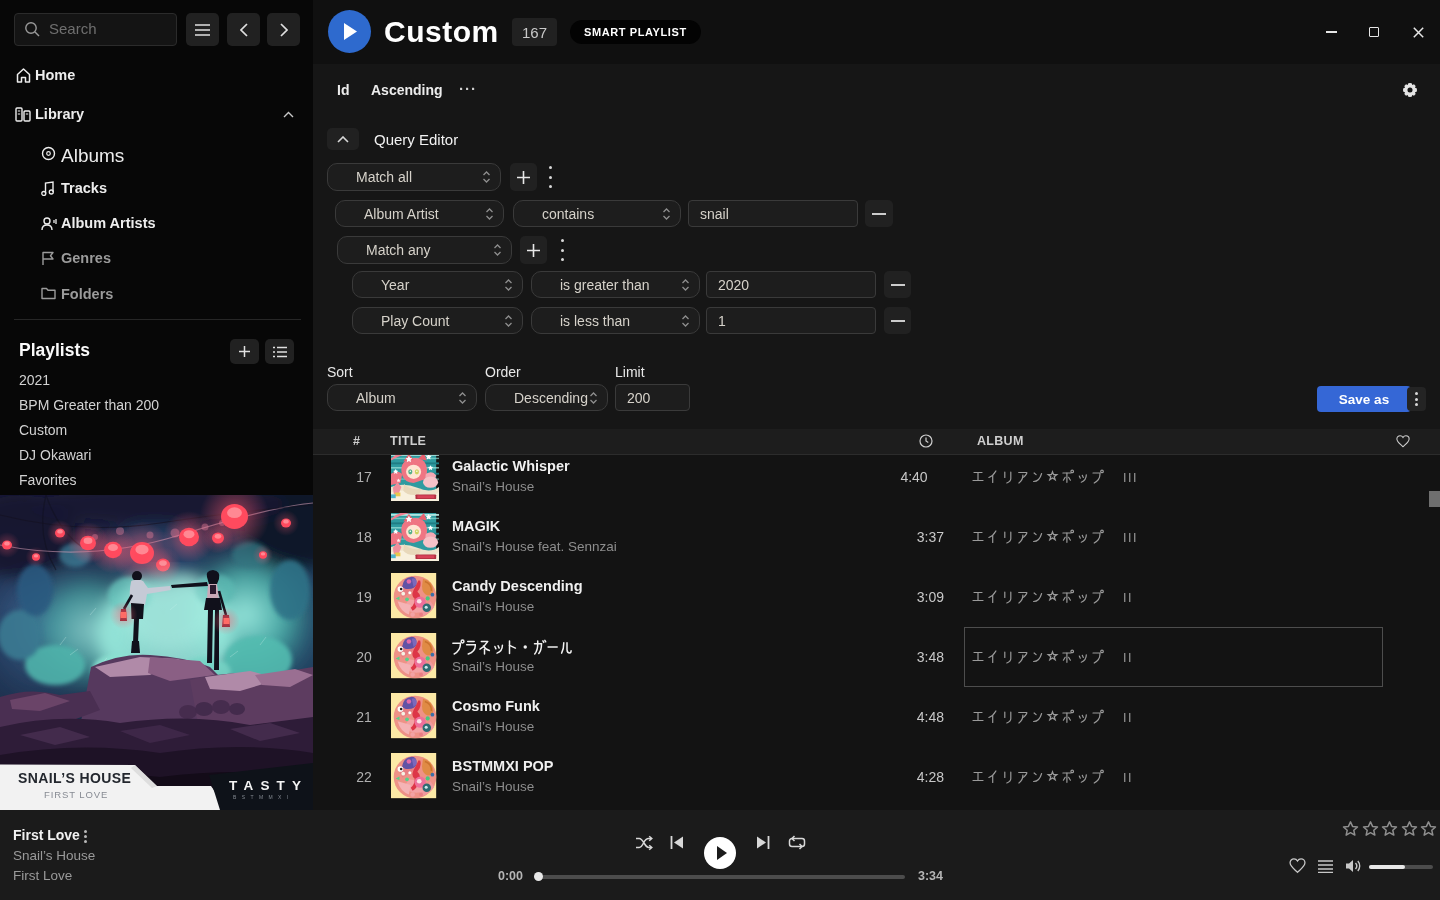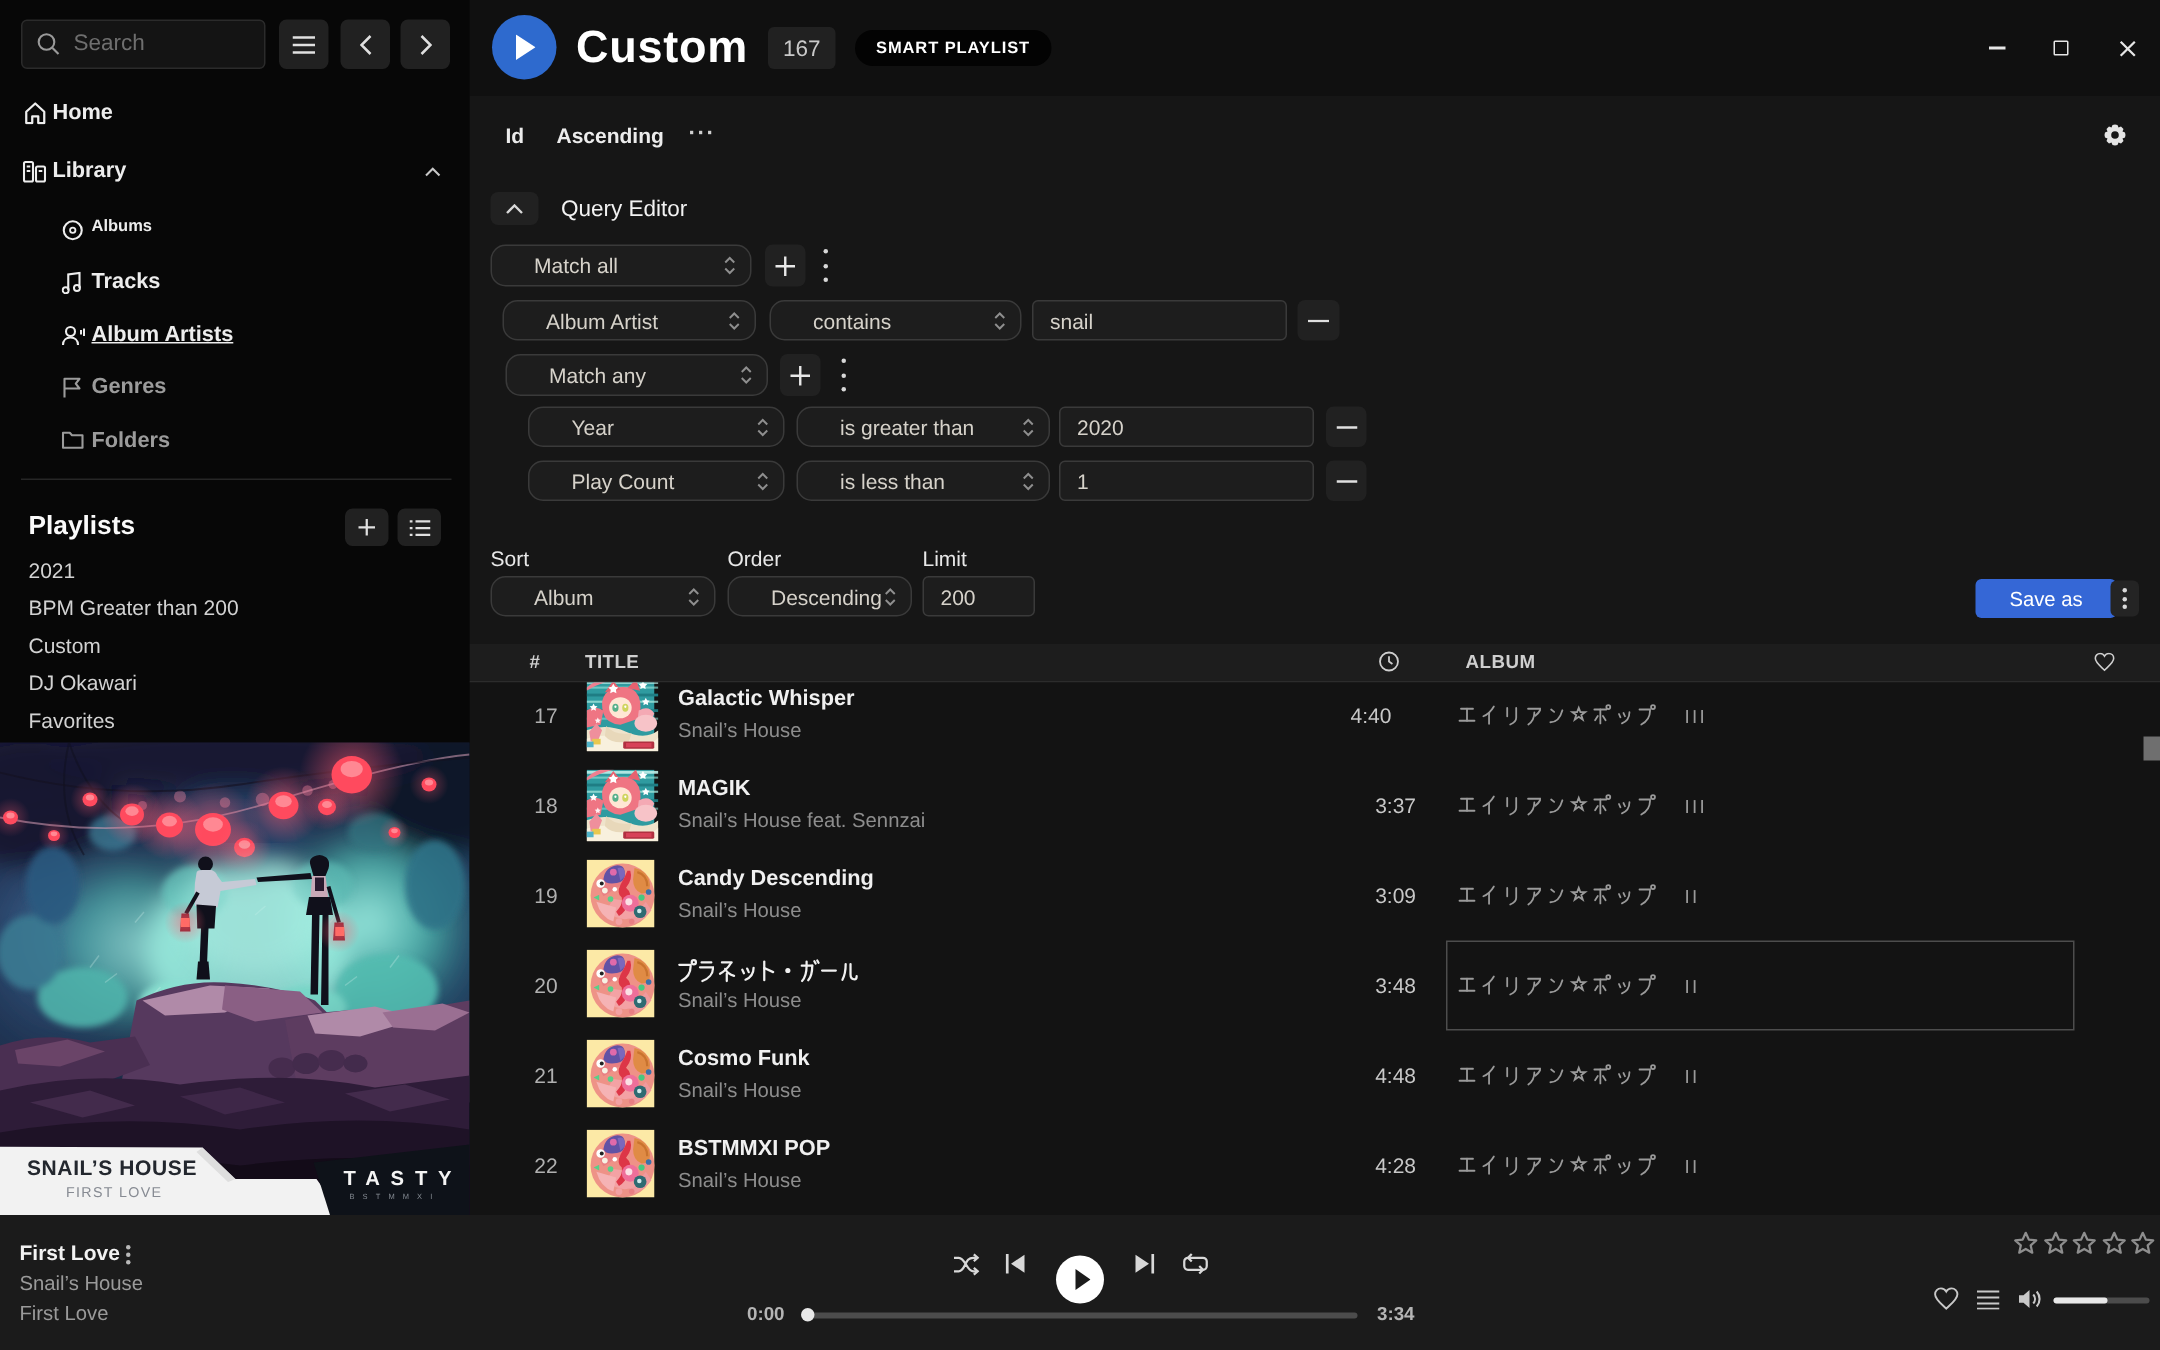--- a/index.html
+++ b/index.html
@@ -148,21 +148,21 @@
         <svg width="9" height="14" viewBox="0 0 9 14">
           <path d="M1.5 5 L4.5 2 L7.5 5 M1.5 9 L4.5 12 L7.5 9" stroke="#8e8e8e" stroke-width="1.3" fill="none"></path>
         </svg>
       </span></div>
   <div class="abs sel" style="left:485px;top:384px;width:123px;height:27px;">Descending<span class="cvs">
         <svg width="9" height="14" viewBox="0 0 9 14">
           <path d="M1.5 5 L4.5 2 L7.5 5 M1.5 9 L4.5 12 L7.5 9" stroke="#8e8e8e" stroke-width="1.3" fill="none"></path>
         </svg>
       </span></div>
   <div class="abs inp" style="left:615px;top:384px;width:75px;height:27px;">200</div>
-  <div class="abs" style="left:1317px;top:386px;width:94px;height:26px;background:#3567d6;border-radius:4px;color:#fff;font-size:13.5px;font-weight:400;display:flex;align-items:center;justify-content:center;">Save as</div>
+  <div class="abs" style="left:1317px;top:386px;width:94px;height:26px;background:#3567d6;border-radius:4px;color:#fff;font-size:13.5px;font-weight:700;display:flex;align-items:center;justify-content:center;">Save as</div>
   <div class="abs" style="left:1407px;top:387px;width:19px;height:24px;background:#242424;border-radius:4px;display:flex;flex-direction:column;justify-content:center;align-items:center;gap:2.5px;">
       <i style="width:3px;height:3px;border-radius:50%;background:#d8d8d8;"></i>
       <i style="width:3px;height:3px;border-radius:50%;background:#d8d8d8;"></i>
       <i style="width:3px;height:3px;border-radius:50%;background:#d8d8d8;"></i>
     </div>
 
   <div id="thead" class="abs">
     <div class="abs txt" style="left:40px;top:5px;font-size:12.5px;font-weight:700;color:#cfcfcf;">#</div>
     <div class="abs txt" style="left:77px;top:5px;font-size:12.5px;font-weight:700;color:#cfcfcf;letter-spacing:0.3px;">TITLE</div>
     <svg class="abs" style="left:606px;top:5px;" width="14" height="14" viewBox="0 0 14 14">
@@ -620,35 +620,35 @@
       </svg>
     <div class="abs txt" style="left:35px;top:106px;font-size:14.5px;font-weight:600;color:#ededed;">Library</div>
     <svg class="abs" style="left:283px;top:111px;" width="11" height="7" viewBox="0 0 11 7">
         <path d="M1 6 L5.5 1.5 L10 6" stroke="#c8c8c8" stroke-width="1.4" fill="none"></path>
       </svg>
 
     <svg class="abs" style="left:41px;top:146px;" width="15" height="15" viewBox="0 0 15 15">
         <circle cx="7.5" cy="7.5" r="6" stroke="#ededed" stroke-width="1.4" fill="none"></circle>
         <circle cx="7.5" cy="7.5" r="1.8" stroke="#ededed" stroke-width="1.2" fill="none"></circle>
       </svg>
-    <div class="abs txt" style="left:61px;top:145px;font-size:11px;font-weight:700;color:#ededed;">Albums</div>
+    <div class="abs txt" style="left:61px;top:145px;font-size:19px;font-weight:400;color:#ededed;">Albums</div>
 
     <svg class="abs" style="left:41px;top:181px;" width="14" height="15" viewBox="0 0 14 15">
         <path d="M4.5 12.5 V2 L12 1 V11" stroke="#ededed" stroke-width="1.4" fill="none"></path>
         <circle cx="2.8" cy="12.5" r="2" stroke="#ededed" stroke-width="1.3" fill="none"></circle>
         <circle cx="10.3" cy="11" r="2" stroke="#ededed" stroke-width="1.3" fill="none"></circle>
       </svg>
     <div class="abs txt" style="left:61px;top:180px;font-size:14.5px;font-weight:600;color:#ededed;">Tracks</div>
 
     <svg class="abs" style="left:41px;top:216px;" width="16" height="16" viewBox="0 0 16 16">
         <circle cx="6" cy="5" r="3" stroke="#ededed" stroke-width="1.4" fill="none"></circle>
         <path d="M1 14 C1 10.7 3.2 9 6 9 C8.8 9 11 10.7 11 14" stroke="#ededed" stroke-width="1.4" fill="none"></path>
         <path d="M13 4 V7 M15 3 V8" stroke="#ededed" stroke-width="1.3"></path>
       </svg>
-    <div class="abs txt" style="left:61px;top:215px;font-size:14.5px;font-weight:600;color:#ededed;text-decoration:underline;">Album Artists</div>
+    <div class="abs txt" style="left:61px;top:215px;font-size:14.5px;font-weight:600;color:#ededed;">Album Artists</div>
 
     <svg class="abs" style="left:41px;top:251px;" width="14" height="15" viewBox="0 0 14 15">
         <path d="M2 14 V1.5 H12 L9.5 4.75 L12 8 H2" stroke="#9b9b9b" stroke-width="1.4" fill="none" stroke-linejoin="round"></path>
       </svg>
     <div class="abs txt" style="left:61px;top:250px;font-size:14.5px;font-weight:600;color:#9b9b9b;">Genres</div>
 
     <svg class="abs" style="left:41px;top:287px;" width="15" height="13" viewBox="0 0 15 13">
         <path d="M1 11.5 V1.5 H5.5 L7 3.2 H14 V11.5 Z" stroke="#9b9b9b" stroke-width="1.4" fill="none" stroke-linejoin="round"></path>
       </svg>
     <div class="abs txt" style="left:61px;top:286px;font-size:14.5px;font-weight:600;color:#9b9b9b;">Folders</div>

